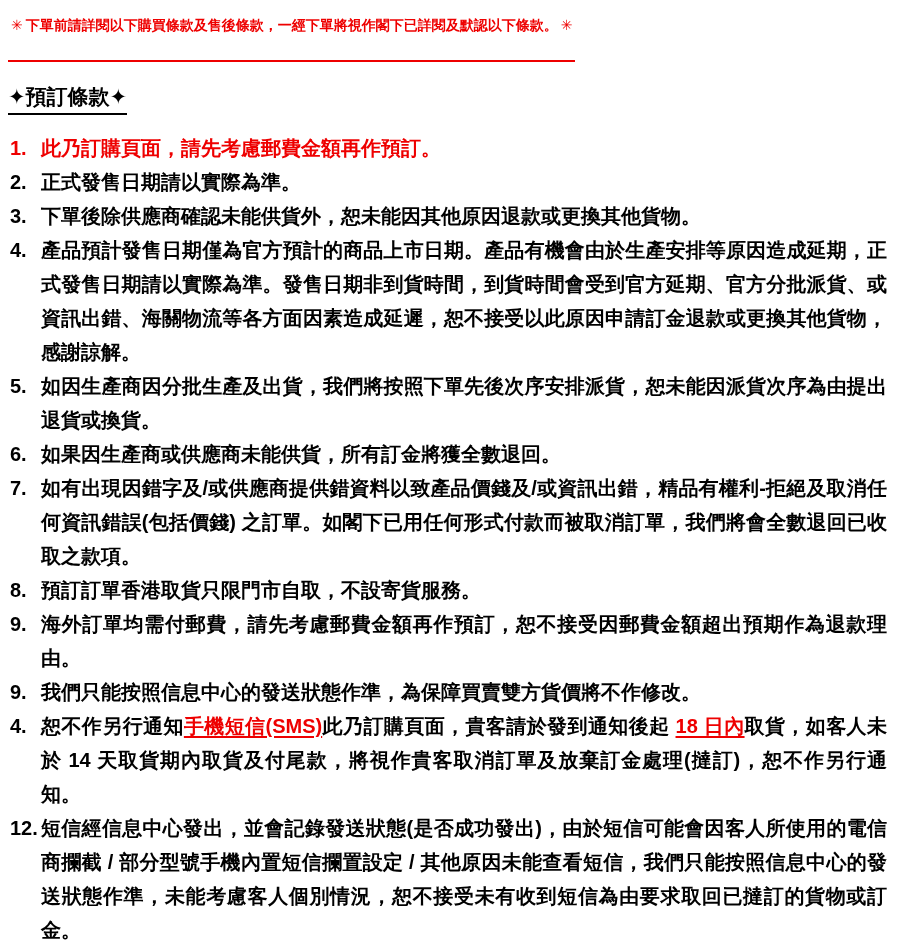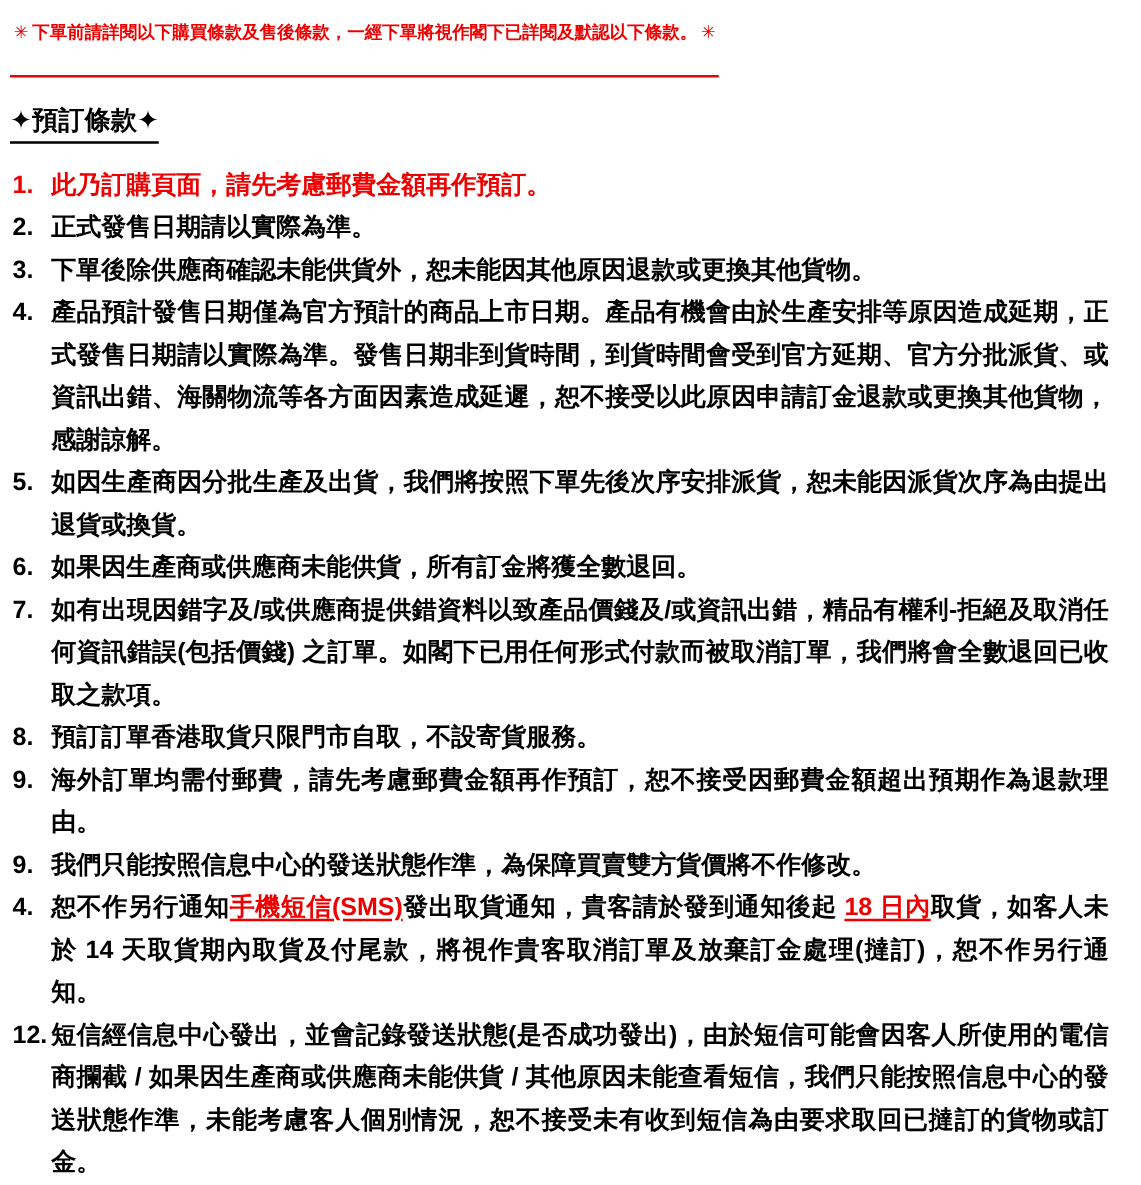--- a/index.html
+++ b/index.html
@@ -127,25 +127,25 @@
       <div class="term-item">
         <span class="num">9.</span>
         <span class="body"><span class="seg-plain">海外訂單均需付郵費，請先考慮郵費金額再作預訂，恕不接受因郵費金額超出預期作為退款理由。</span></span>
       </div>
       <div class="term-item">
         <span class="num">9.</span>
         <span class="body"><span class="seg-plain">我們只能按照信息中心的發送狀態作準，為保障買賣雙方貨價將不作修改。</span></span>
       </div>
       <div class="term-item">
         <span class="num">4.</span>
-        <span class="body"><span class="seg-plain">恕不作另行通知</span><span class="seg-red-underline">手機短信(SMS)</span><span class="seg-plain">發出取貨通知，貴客請於發到通知後起 </span><span class="seg-red-underline">18 日內</span><span class="seg-plain">取貨，如客人未於 14 天取貨期內取貨及付尾款，將視作貴客取消訂單及放棄訂金處理(撻訂)，恕不作另行通知。</span></span>
+        <span class="body"><span class="seg-plain">恕不作另行通知</span><span class="seg-red-underline">手機短信(SMS)</span><span class="seg-plain">此乃訂購頁面，貴客請於發到通知後起 </span><span class="seg-red-underline">18 日內</span><span class="seg-plain">取貨，如客人未於 14 天取貨期內取貨及付尾款，將視作貴客取消訂單及放棄訂金處理(撻訂)，恕不作另行通知。</span></span>
       </div>
       <div class="term-item">
         <span class="num">12.</span>
-        <span class="body"><span class="seg-plain">短信經信息中心發出，並會記錄發送狀態(是否成功發出)，由於短信可能會因客人所使用的電信商攔截 / 如果因生產商或供應商未能供貨 / 其他原因未能查看短信，我們只能按照信息中心的發送狀態作準，未能考慮客人個別情況，恕不接受未有收到短信為由要求取回已撻訂的貨物或訂金。</span></span>
+        <span class="body"><span class="seg-plain">短信經信息中心發出，並會記錄發送狀態(是否成功發出)，由於短信可能會因客人所使用的電信商攔截 / 部分型號手機內置短信攔置設定 / 其他原因未能查看短信，我們只能按照信息中心的發送狀態作準，未能考慮客人個別情況，恕不接受未有收到短信為由要求取回已撻訂的貨物或訂金。</span></span>
       </div>
       <div class="term-item">
         <span class="num">13.</span>
         <span class="body"><span class="seg-plain">有關更多網店購物詳情，請參閱 </span><a class="seg-link" href="#">網店購物須知</a><span class="seg-plain"> 。</span></span>
       </div>
     </div>
 
 </div>
 
 </body></html>

